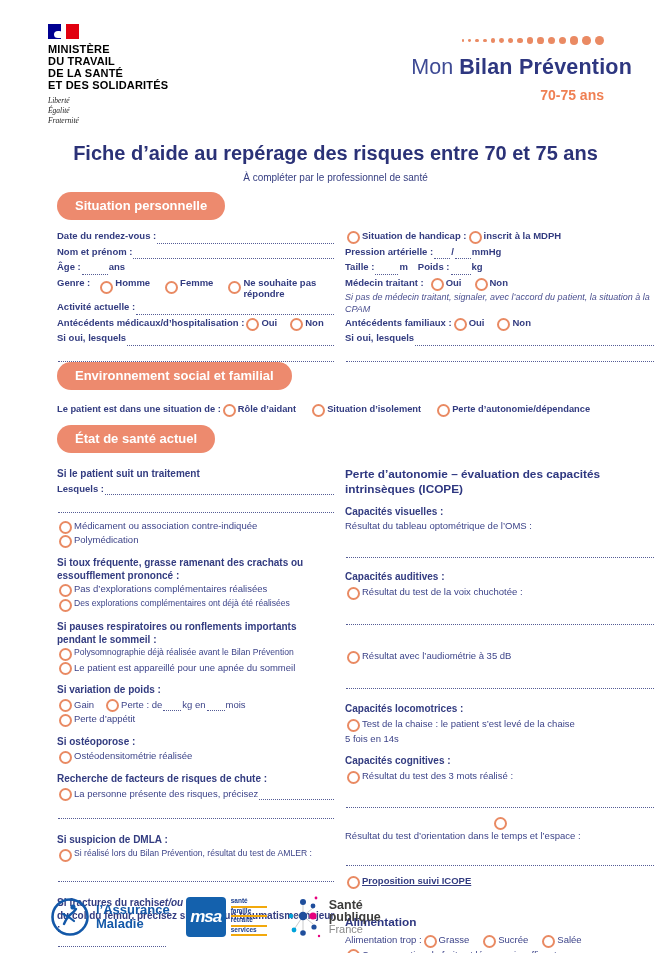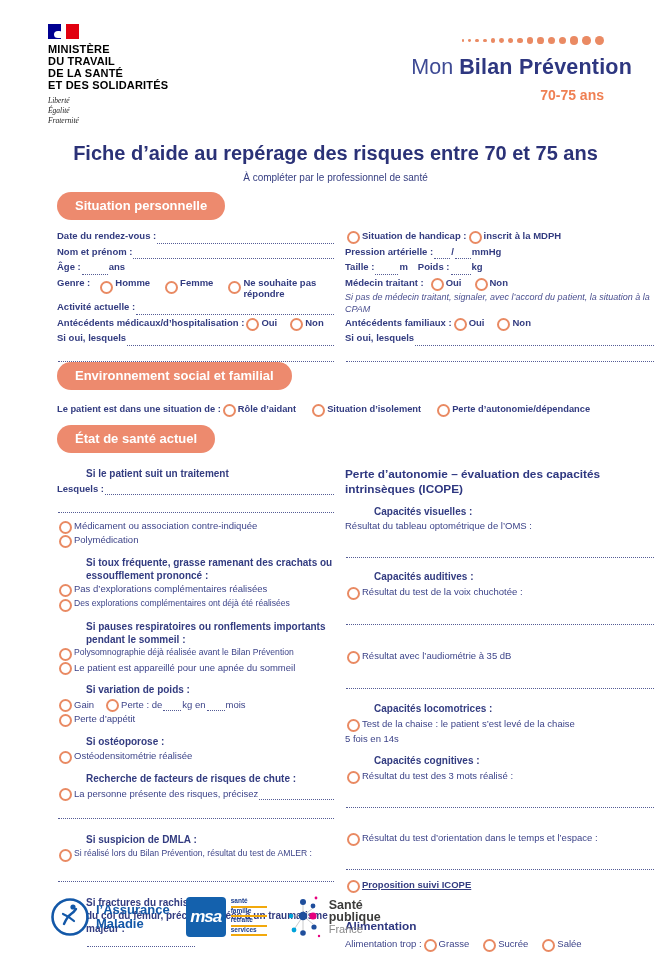--- a/index.html
+++ b/index.html
@@ -50,21 +50,21 @@
   .seg-n{color:#3d4489;}
   .seg-i{font-style:italic;font-size:9px;color:#4a4f8f;line-height:1.25;}
   .seg-u{font-weight:bold;text-decoration:underline;color:#333c80;}
   .ib{font-style:italic;}
   .radio{width:9px;height:9px;border:2.4px solid #e98a63;border-radius:50%;background:#fff;
          flex:none;align-self:center;margin:0 2px;}
   .dots{flex:1 1 auto;min-width:14px;height:11px;border-bottom:1.4px dotted #555c96;
         align-self:flex-end;margin:0 1px 2px 1px;}
   .gap{flex:none;}
   .narrow{display:inline-block;max-width:88px;line-height:1.18;align-self:flex-start;}
-  .subhead{margin-top:7px;margin-bottom:1px;font-size:10px;margin-left:29px;}
+  .subhead{margin-top:7px;margin-bottom:1px;font-size:10px;}
   .bighead{font-size:11.8px;line-height:1.3;margin-bottom:4px;}
   .bighead .seg-b{color:#2e3780;}
   .small .seg-n,.small .seg-b{font-size:8.6px;}
   .social-line{margin-top:13px;font-size:9.3px;}
 
   
   .footer{position:absolute;left:50px;top:894px;display:flex;align-items:center;gap:16px;}
   .logo-am{display:flex;align-items:center;gap:6px;}
   .am-text{font-size:13px;font-weight:bold;color:#1358a8;line-height:1.05;}
   .logo-msa{display:flex;align-items:stretch;gap:5px;}
@@ -388,21 +388,21 @@
           <div class="line subhead">
             <span class="seg-b">Capacités cognitives :</span>
           </div>
           <div class="line">
             <span class="radio"></span>
             <span class="seg-n"> Résultat du test des 3 mots réalisé :</span>
           </div>
           <div class="line" style="margin-top: 11px;">
             <span class="dots"></span>
           </div>
-          <div class="line" style="margin-top: 22px;">
+          <div class="line" style="margin-top: 7px; flex-direction: column;">
             <span class="radio"></span>
             <span class="seg-n"> Résultat du test d’orientation dans le temps et l’espace :</span>
           </div>
           <div class="line" style="margin-top: 11px;">
             <span class="dots"></span>
           </div>
           <div class="line" style="margin-top: 7px;">
             <span class="radio"></span>
             <span class="seg-u"> Proposition suivi ICOPE</span>
           </div>

